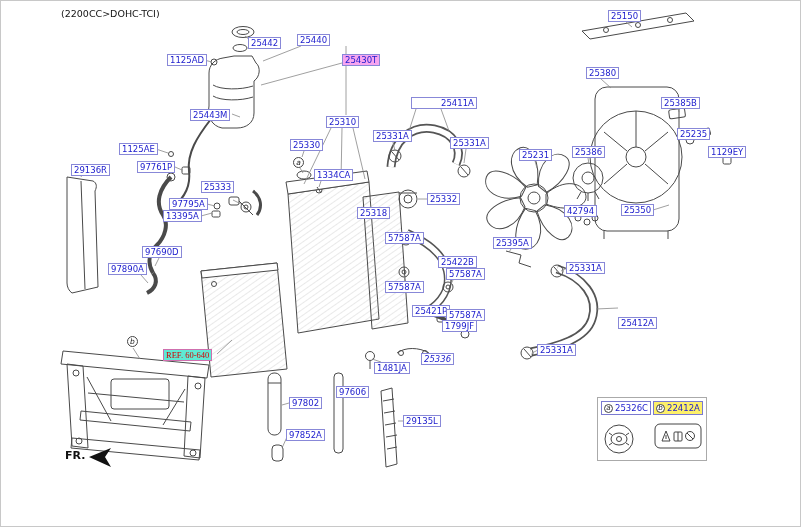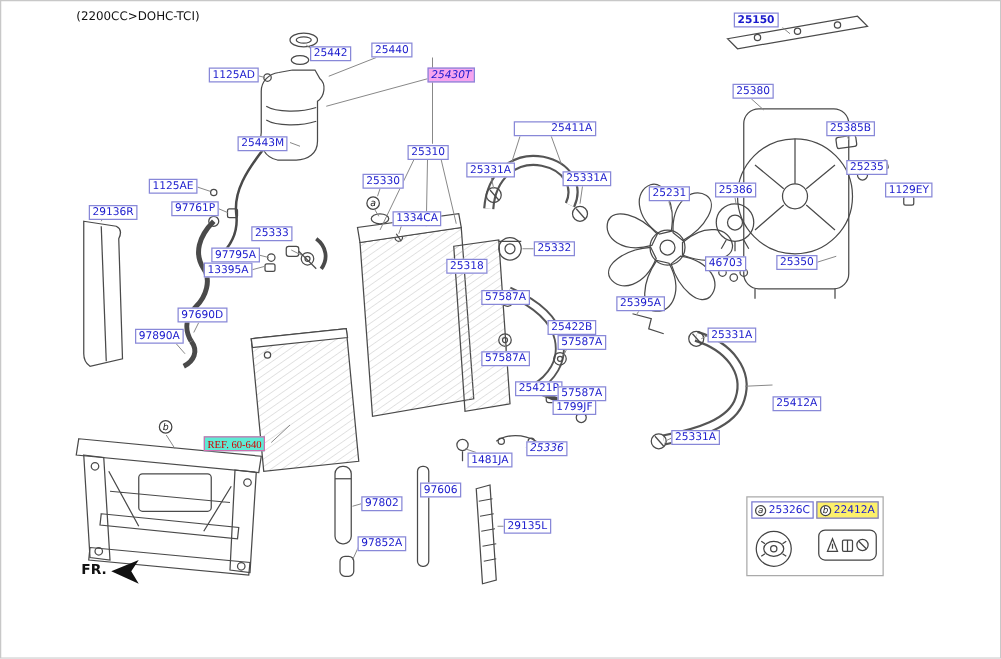--- a/index.html
+++ b/index.html
@@ -278,21 +278,21 @@
       <line x1="286" y1="436" x2="281" y2="447"></line>
       <line x1="402" y1="420" x2="397" y2="420"></line>
       <line x1="132" y1="347" x2="139" y2="358"></line>
     </g>
   </svg>
 
   <div id="labels-layer">
       <div class="plabel" style="left: 166px; top: 53px;">1125AD</div>
       <div class="plabel" style="left: 247px; top: 36px;">25442</div>
       <div class="plabel" style="left: 296px; top: 33px;">25440</div>
-      <div class="plabel hl" style="left: 341px; top: 53px; font-style: italic;">25430T</div>
+      <div class="plabel hl" style="left: 341px; top: 53px;">25430T</div>
       <div class="plabel" style="left: 189px; top: 108px;">25443M</div>
       <div class="plabel" style="left: 118px; top: 142px;">1125AE</div>
       <div class="plabel" style="left: 136px; top: 160px;">97761P</div>
       <div class="plabel" style="left: 70px; top: 163px;">29136R</div>
       <div class="plabel" style="left: 168px; top: 197px;">97795A</div>
       <div class="plabel" style="left: 162px; top: 209px;">13395A</div>
       <div class="plabel" style="left: 200px; top: 180px;">25333</div>
       <div class="plabel" style="left: 141px; top: 245px;">97690D</div>
       <div class="plabel" style="left: 107px; top: 262px;">97890A</div>
       <div class="plabel" style="left: 289px; top: 138px;">25330</div>
@@ -305,28 +305,28 @@
       <div class="plabel" style="left: 426px; top: 192px;">25332</div>
       <div class="plabel" style="left: 384px; top: 231px;">57587A</div>
       <div class="plabel" style="left: 437px; top: 255px;">25422B</div>
       <div class="plabel" style="left: 445px; top: 267px;">57587A</div>
       <div class="plabel" style="left: 384px; top: 280px;">57587A</div>
       <div class="plabel" style="left: 411px; top: 304px;">25421P</div>
       <div class="plabel" style="left: 445px; top: 308px;">57587A</div>
       <div class="plabel" style="left: 441px; top: 319px;">1799JF</div>
       <div class="plabel" style="left: 373px; top: 361px;">1481JA</div>
       <div class="plabel" style="left: 420px; top: 352px; font-style: italic;">25336</div>
-      <div class="plabel" style="left: 586px; top: 9px; font-weight: bold;">25150</div>
+      <div class="plabel" style="left: 607px; top: 9px;">25150</div>
       <div class="plabel" style="left: 585px; top: 66px;">25380</div>
       <div class="plabel" style="left: 660px; top: 96px;">25385B</div>
       <div class="plabel" style="left: 676px; top: 127px;">25235</div>
       <div class="plabel" style="left: 707px; top: 145px;">1129EY</div>
       <div class="plabel" style="left: 518px; top: 148px;">25231</div>
       <div class="plabel" style="left: 571px; top: 145px;">25386</div>
-      <div class="plabel" style="left: 563px; top: 204px;">46703</div>
+      <div class="plabel" style="left: 563px; top: 204px;">42794</div>
       <div class="plabel" style="left: 620px; top: 203px;">25350</div>
       <div class="plabel" style="left: 492px; top: 236px;">25395A</div>
       <div class="plabel" style="left: 565px; top: 261px;">25331A</div>
       <div class="plabel" style="left: 617px; top: 316px;">25412A</div>
       <div class="plabel" style="left: 536px; top: 343px;">25331A</div>
       <div class="plabel ref" style="left: 162px; top: 348px;">REF. 60-640</div>
       <div class="plabel" style="left: 288px; top: 396px;">97802</div>
       <div class="plabel" style="left: 335px; top: 385px;">97606</div>
       <div class="plabel" style="left: 285px; top: 428px;">97852A</div>
       <div class="plabel" style="left: 402px; top: 414px;">29135L</div>

